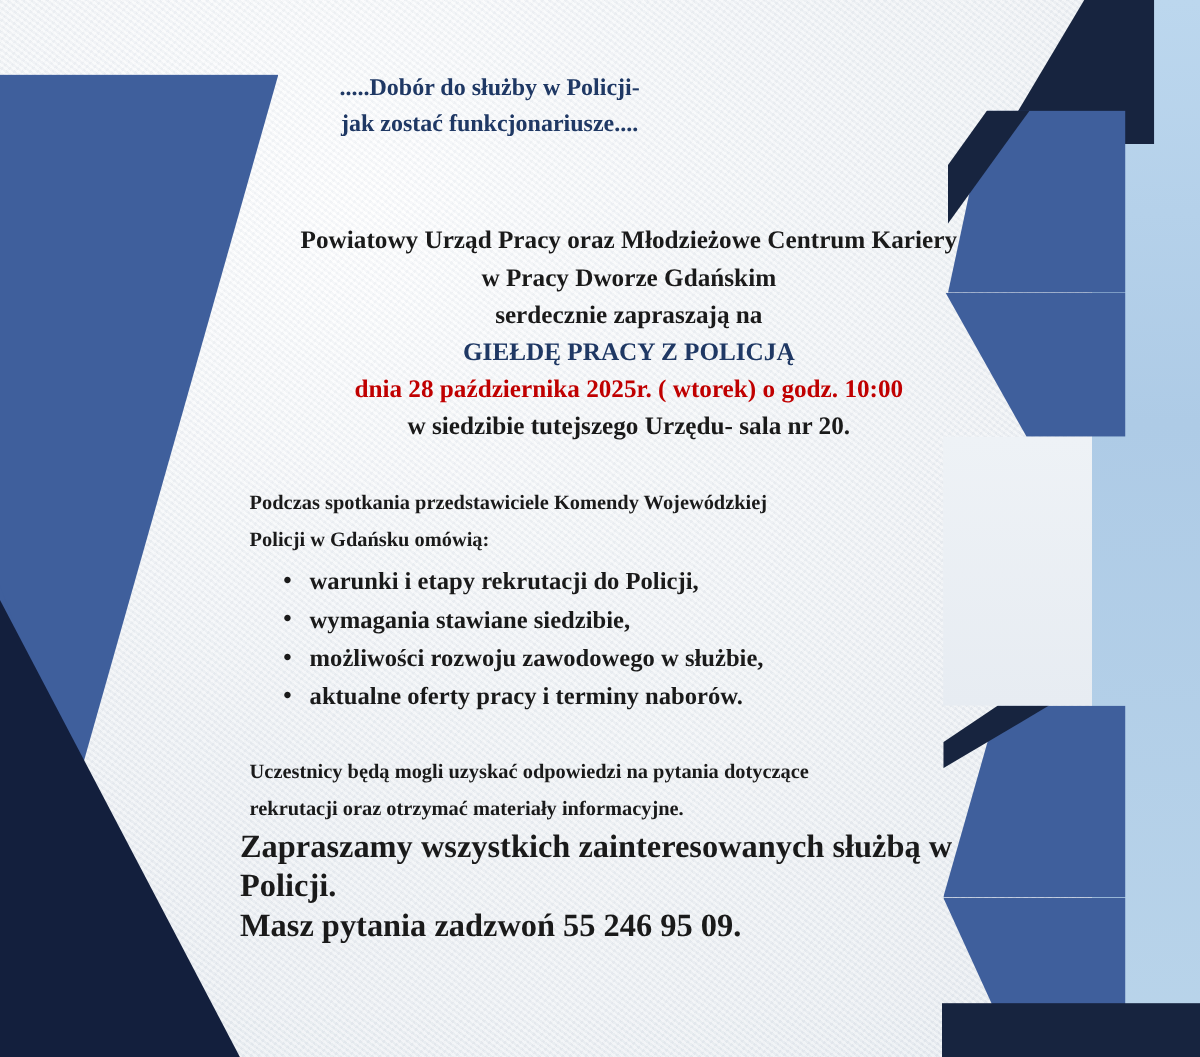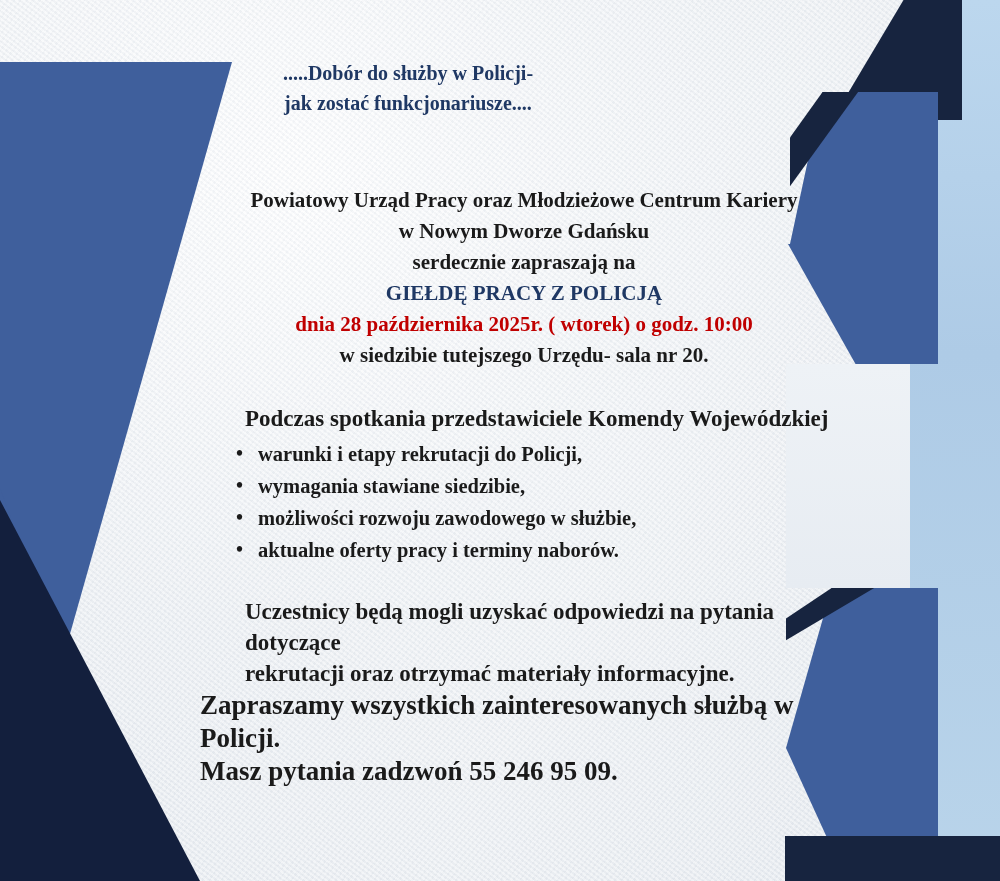--- a/index.html
+++ b/index.html
@@ -157,25 +157,24 @@
   }
   .red-line {
     color: #c00000;
     font-family: Liberation Serif, serif;
   }
 
   .left-para {
     margin-top: 32px;
     text-align: left;
     font-weight: bold;
-    font-size: 23px;
+    font-size: 17px;
     line-height: 31px;
     color: #1a1a1a;
     padding-left: 8px;
-    margin-left: 37px;
   }
   .left-para .ln { display: block; }
 
   ul.bullets {
     margin: 4px 0 0 0;
     padding-left: 58px;
     list-style: none;
   }
   ul.bullets li {
     position: relative;
@@ -229,29 +228,30 @@
 
     <div class="title-block">
       <span class="ln">.....Dobór do służby w Policji-</span>
       <span class="ln">jak zostać funkcjonariusze....</span>
     </div>
 
     <div class="body-block">
 
       <div class="center-para">
         <span class="ln">Powiatowy Urząd Pracy oraz Młodzieżowe Centrum Kariery</span>
-        <span class="ln">w Nowym Dworze Gdańsku</span>
+        <span class="ln">w Pracy Dworze Gdańskim</span>
         <span class="ln">serdecznie zapraszają na</span>
         <span class="ln underline-line">GIEŁDĘ PRACY Z POLICJĄ</span>
         <span class="ln red-line">dnia 28 października 2025r. ( wtorek) o godz. 10:00</span>
         <span class="ln">w siedzibie tutejszego Urzędu- sala nr 20.</span>
       </div>
 
       <div class="left-para">
         <span class="ln">Podczas spotkania przedstawiciele Komendy Wojewódzkiej</span>
+        <span class="ln">Policji w Gdańsku omówią:</span>
       </div>
 
       <ul class="bullets">
         <li>warunki i etapy rekrutacji do Policji,</li>
         <li>wymagania stawiane siedzibie,</li>
         <li>możliwości rozwoju zawodowego w służbie,</li>
         <li>aktualne oferty pracy i terminy naborów.</li>
       </ul>
 
       <div class="left-para para-gap">

